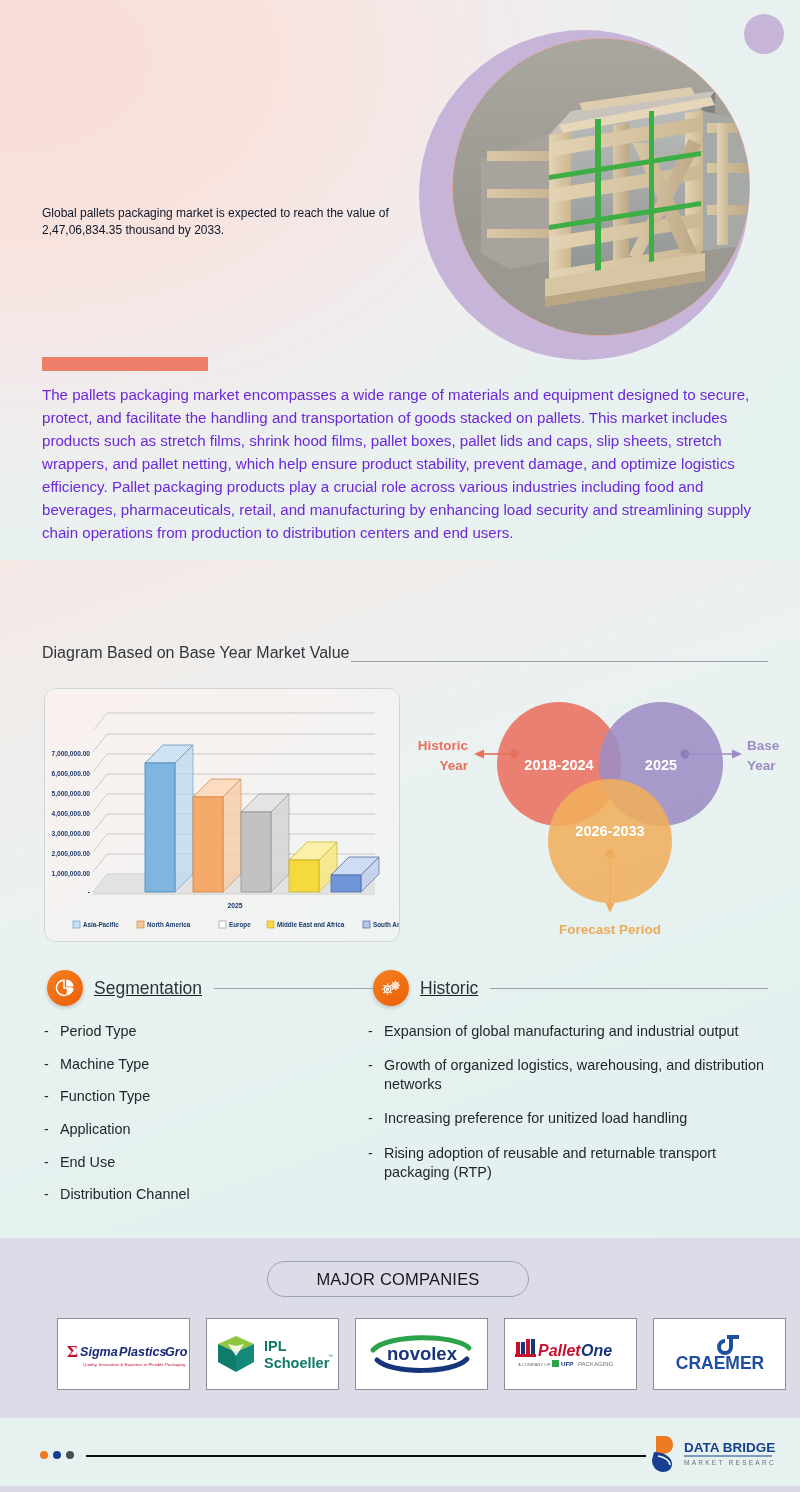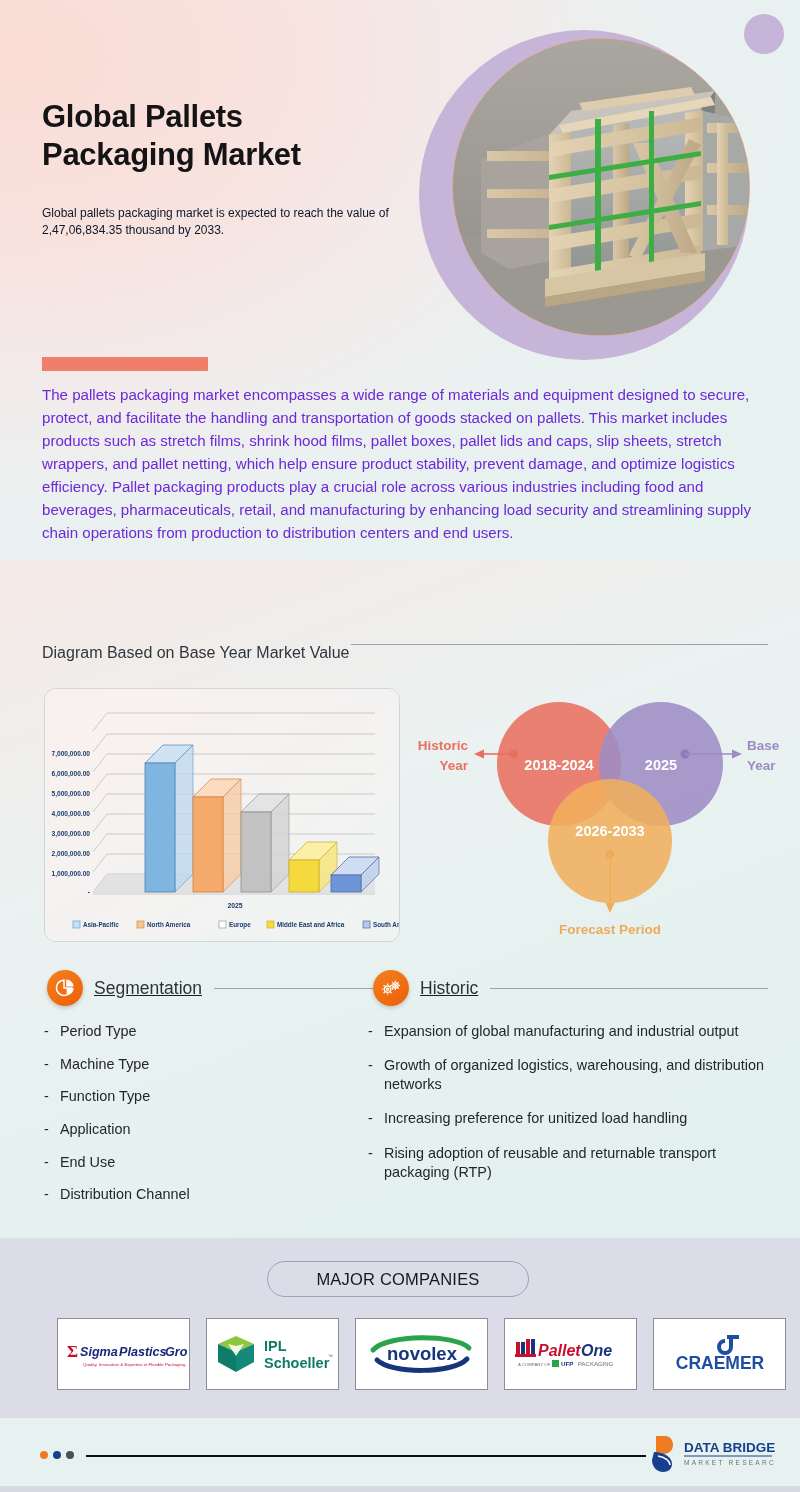--- a/index.html
+++ b/index.html
@@ -57,21 +57,21 @@
     position: absolute; left: 42px; top: 357px; width: 166px; height: 14px;
     background: #ef7f6b;
   }
   .body-copy {
     position: absolute; left: 42px; top: 384px; width: 740px;
     font-size: 15.1px; line-height: 1.52; color: #6d28d9;
   }
 
   
   .sec-head {
-    position: absolute; display: flex; align-items: flex-start; gap: 0;
+    position: absolute; display: flex; align-items: flex-end; gap: 0;
   }
   .sec-head .lbl { font-size: 16px; color: #30363d; white-space: nowrap; }
   .sec-head .rule { height: 1px; background: #9aa3a8; flex: 1; }
 
   #diagram-head { left: 42px; top: 644px; width: 726px; }
   #diagram-head .rule { margin-left: 2px; }
 
   
   .chart-card {
     position: absolute; left: 44px; top: 688px; width: 356px; height: 254px;
@@ -199,24 +199,20 @@
       <rect x="254" y="84" width="44" height="10" fill="url(#woodB)"></rect>
       <rect x="254" y="124" width="44" height="10" fill="url(#woodB)"></rect>
       <rect x="254" y="166" width="44" height="10" fill="url(#woodB)"></rect>
       <rect x="264" y="84" width="11" height="122" fill="url(#woodA)"></rect>
 
       <polygon points="92,240 252,214 252,232 92,258" fill="#d7c6a4"></polygon>
       <polygon points="92,258 252,232 252,242 92,268" fill="#b8a684"></polygon>
     </svg>
   </div>
 
-  <div class="title">
-    <div>Global Pallets</div>
-    <div>Packaging Market</div>
-  </div>
   <div class="subtitle">Global pallets packaging market is expected to reach the value of 2,47,06,834.35 thousand by 2033.</div>
 
   <div class="accent-bar"></div>
   <div class="body-copy">The pallets packaging market encompasses a wide range of materials and equipment designed to secure, protect, and facilitate the handling and transportation of goods stacked on pallets. This market includes products such as stretch films, shrink hood films, pallet boxes, pallet lids and caps, slip sheets, stretch wrappers, and pallet netting, which help ensure product stability, prevent damage, and optimize logistics efficiency. Pallet packaging products play a crucial role across various industries including food and beverages, pharmaceuticals, retail, and manufacturing by enhancing load security and streamlining supply chain operations from production to distribution centers and end users.</div>
 
   <div class="sec-head" id="diagram-head">
     <span class="lbl">Diagram Based on Base Year Market Value</span>
     <span class="rule"></span>
   </div>
 

